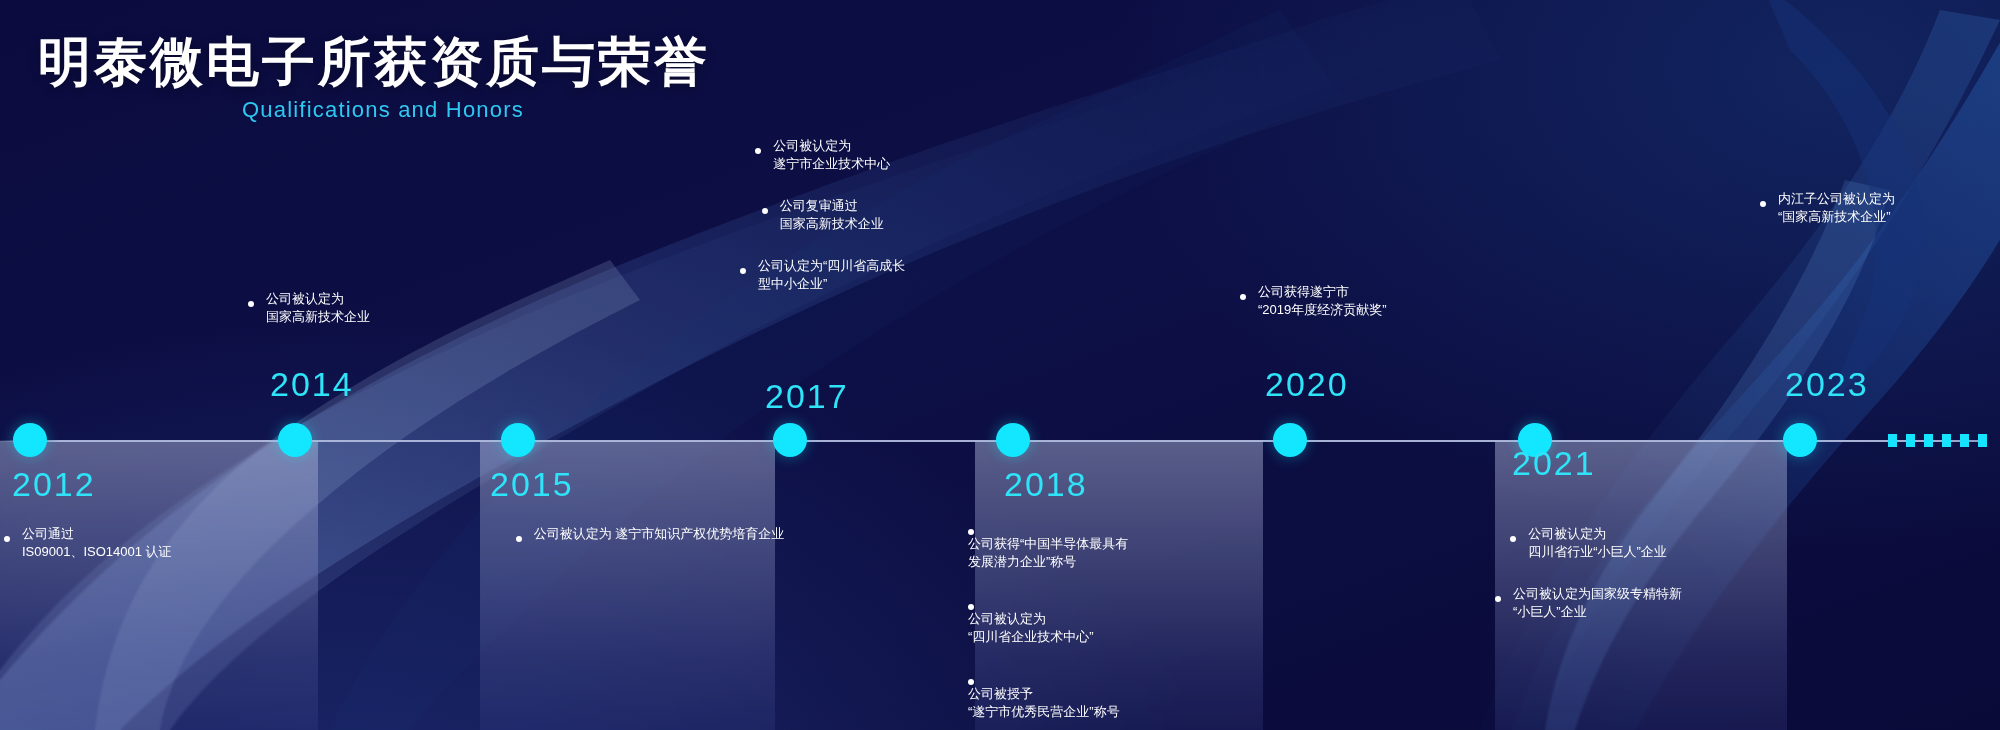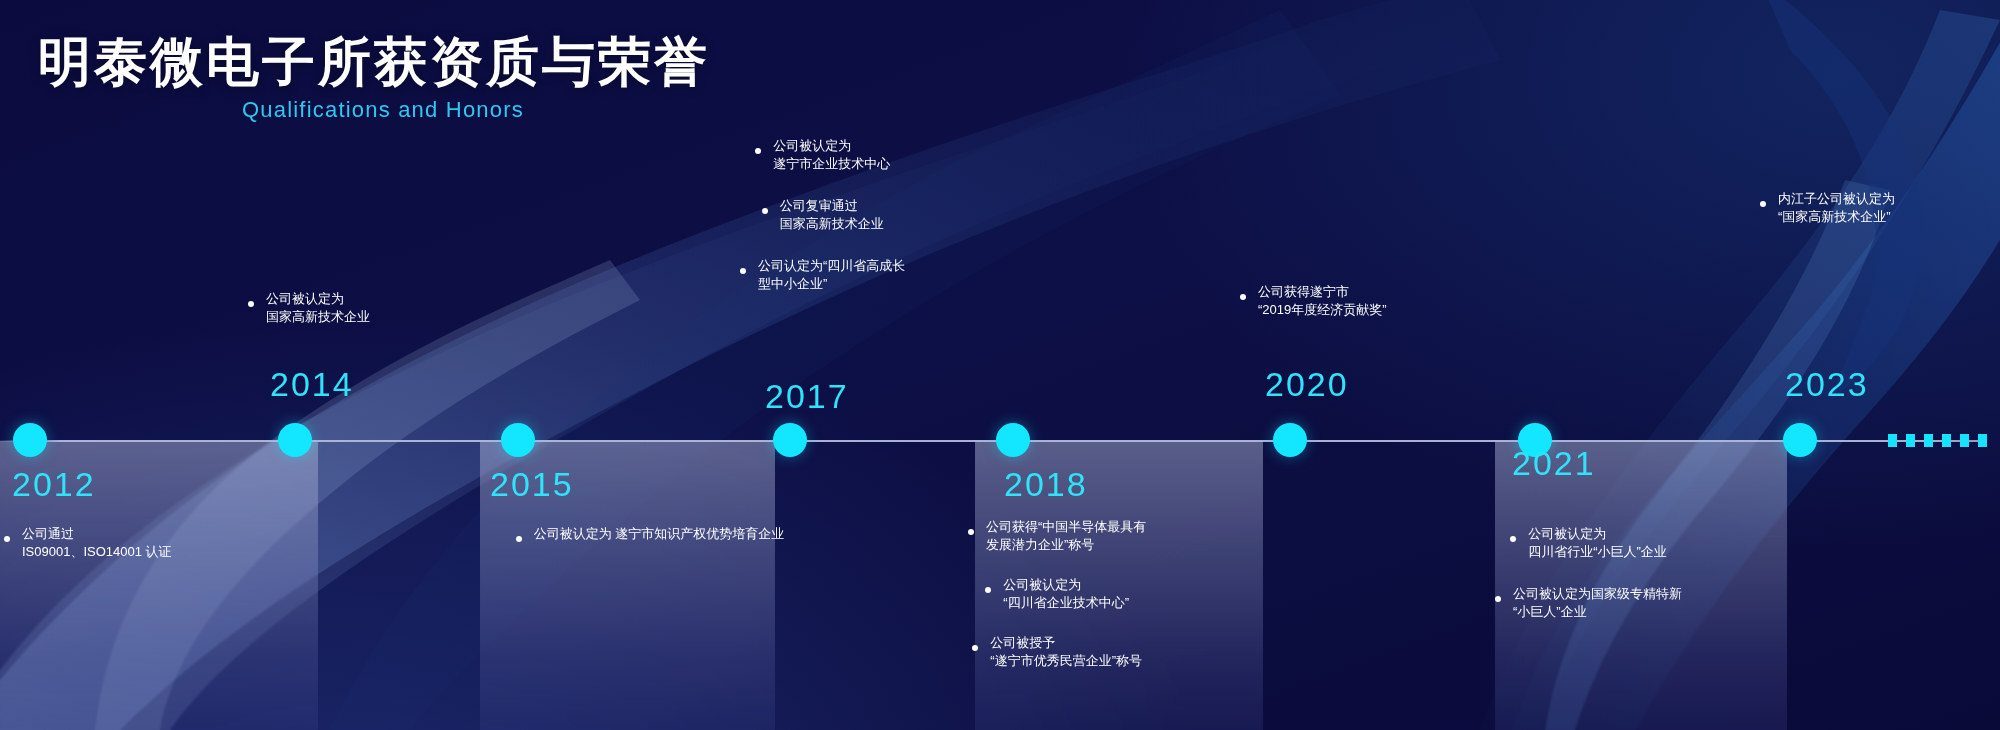--- a/index.html
+++ b/index.html
@@ -139,21 +139,21 @@
     height: 6px;
     border-radius: 50%;
     background: #ffffff;
     margin-top: 11px;
     margin-right: 12px;
   }
   .bullet .btext {
     display: block;
     white-space: pre-line;
   }
-  .bullets.tight .bullet { margin-bottom: 21px; }
+  .bullets.tight .bullet { margin-bottom: 21px; flex-direction: column; }
 
   
   .bullets.wrap2015 { width: 330px; }
   .bullets.wrap2015 .bullet { white-space: normal; }
   .bullets.wrap2015 .bullet .btext { white-space: normal; }
 </style>
 </head>
 <body>
 
 <div id="slide">

